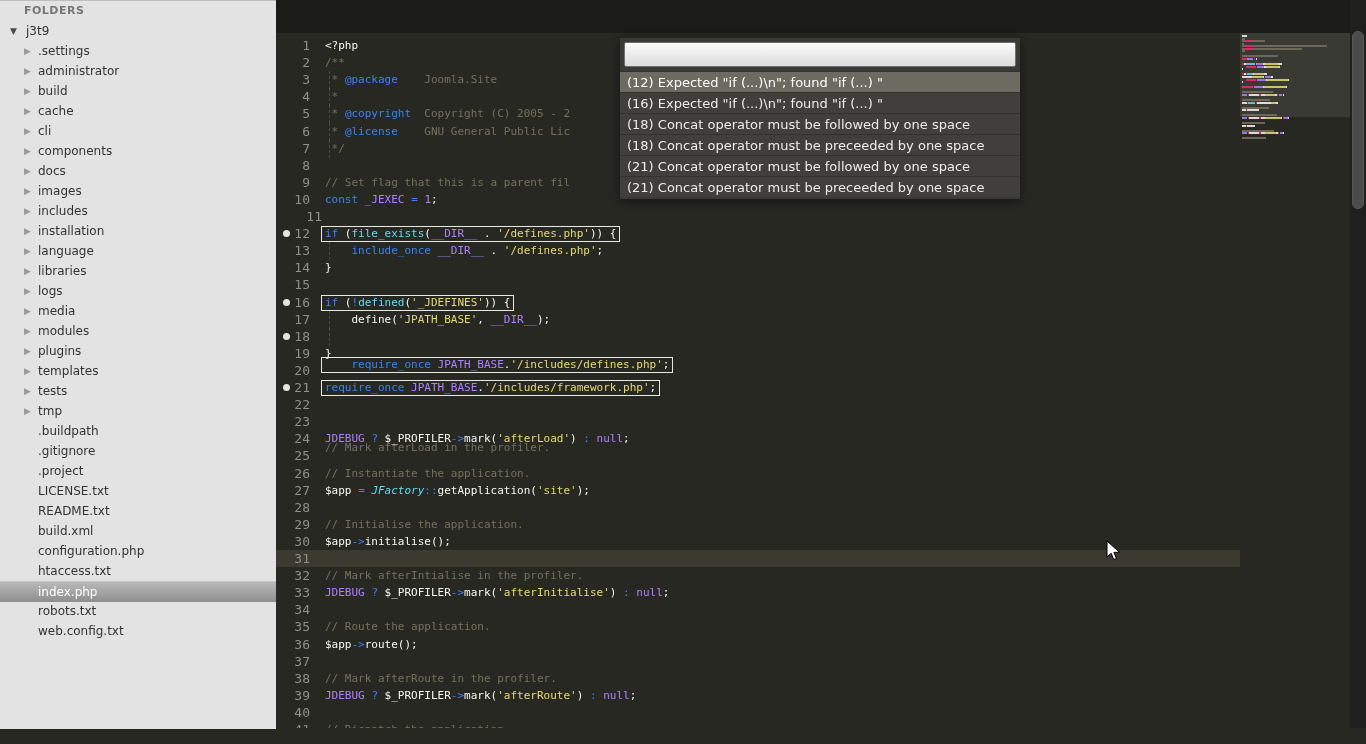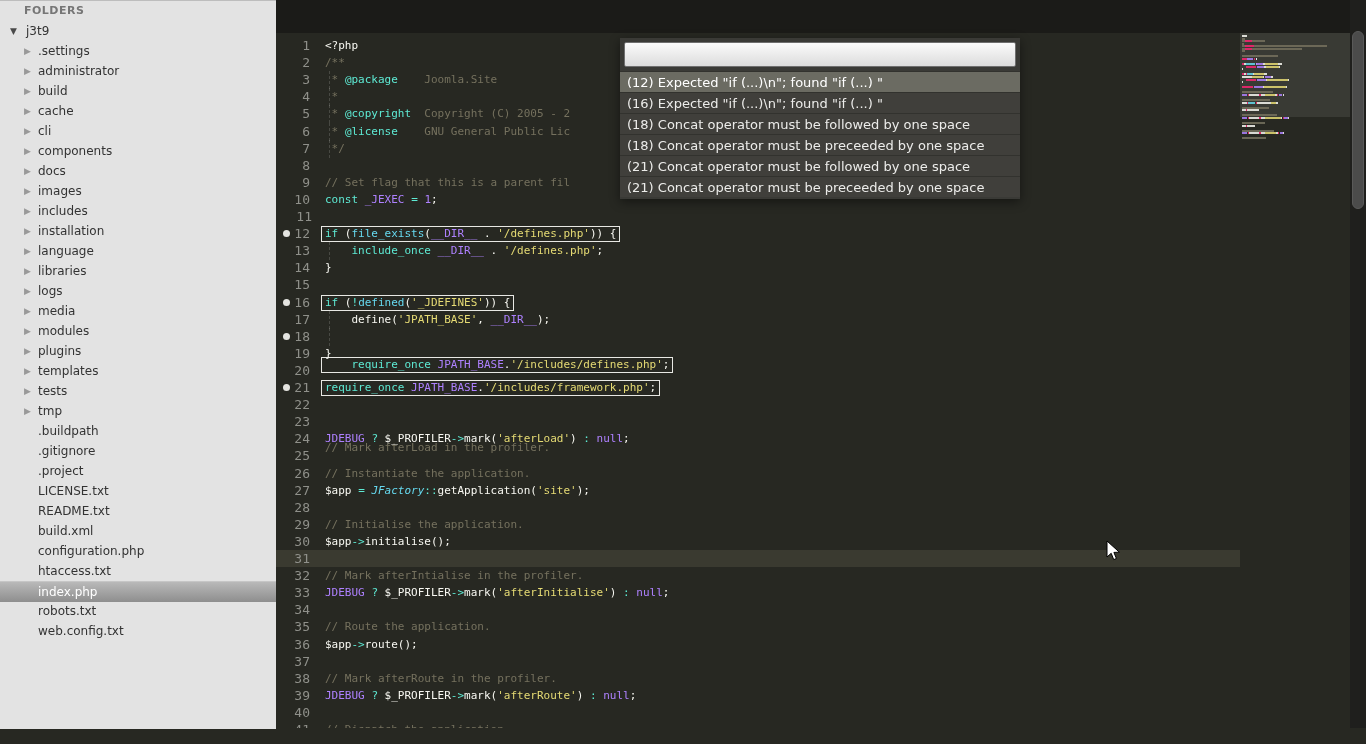--- a/index.html
+++ b/index.html
@@ -21,21 +21,21 @@
   #editor{position:absolute;left:276px;top:0;width:1090px;height:728px;
           background:#272822;overflow:hidden;}
   #top-strip{position:absolute;left:0;top:0;width:1090px;height:33px;background:#1b1b18;}
   #current-line{position:absolute;left:0;width:964px;height:17px;background:#3a3a30;}
   .gut{position:absolute;width:32px;text-align:right;
        font-family:"DejaVu Sans Mono",monospace;font-size:13px;color:#8f908a;
        height:17px;line-height:17px;}
   .dot{position:absolute;width:7px;height:7px;border-radius:50%;background:#e4e4e0;}
   .cl{position:absolute;left:49px;height:17px;line-height:17px;white-space:pre;
       font-family:"DejaVu Sans Mono",monospace;font-size:11px;}
-  .tok-w{color:#f8f8f2;} .tok-c{color:#75715e;} .tok-p{color:#5eead4;}
+  .tok-w{color:#f8f8f2;} .tok-c{color:#75715e;} .tok-p{color:#3b82f6;}
   .tok-b{color:#66d9ef;} .tok-y{color:#e6db74;} .tok-v{color:#ae81ff;}
   .tok-i{color:#66d9ef;font-style:italic;}
   .lint-box{border:1px solid #e8e8e4;border-radius:0;padding:0 3px 1px 3px;margin-left:-4px;}
   .guide{position:absolute;width:0;border-left:1px dashed rgba(248,248,242,.16);}
   
   #minimap{position:absolute;left:964px;top:33px;width:110px;height:695px;}
   #mini-viewport{position:absolute;left:0;top:0;width:110px;height:84px;background:rgba(248,248,242,.09);}
   .mini-line{position:absolute;left:2px;height:2px;}
   .mini-seg{position:absolute;top:0;height:2px;opacity:.85;}
   
@@ -75,21 +75,21 @@
         <div class="gut" style="left: 0px; top: 37px;">1</div>
         <div class="gut" style="left: 0px; top: 54px;">2</div>
         <div class="gut" style="left: 0px; top: 71px;">3</div>
         <div class="gut" style="left: 0px; top: 88px;">4</div>
         <div class="gut" style="left: 0px; top: 105px;">5</div>
         <div class="gut" style="left: 0px; top: 123px;">6</div>
         <div class="gut" style="left: 0px; top: 140px;">7</div>
         <div class="gut" style="left: 0px; top: 157px;">8</div>
         <div class="gut" style="left: 0px; top: 174px;">9</div>
         <div class="gut" style="left: 0px; top: 191px;">10</div>
-        <div class="gut" style="left: 2px; top: 208px;">11</div>
+        <div class="gut" style="left: 12px; top: 208px;">11</div>
         <div class="gut" style="left: 0px; top: 225px;">12</div>
         <div class="dot" style="left: 5px; top: 230px;"></div>
         <div class="gut" style="left: 0px; top: 242px;">13</div>
         <div class="gut" style="left: 0px; top: 259px;">14</div>
         <div class="gut" style="left: 0px; top: 276px;">15</div>
         <div class="gut" style="left: 0px; top: 294px;">16</div>
         <div class="dot" style="left: 5px; top: 299px;"></div>
         <div class="gut" style="left: 0px; top: 311px;">17</div>
         <div class="gut" style="left: 0px; top: 328px;">18</div>
         <div class="dot" style="left: 5px; top: 333px;"></div>

